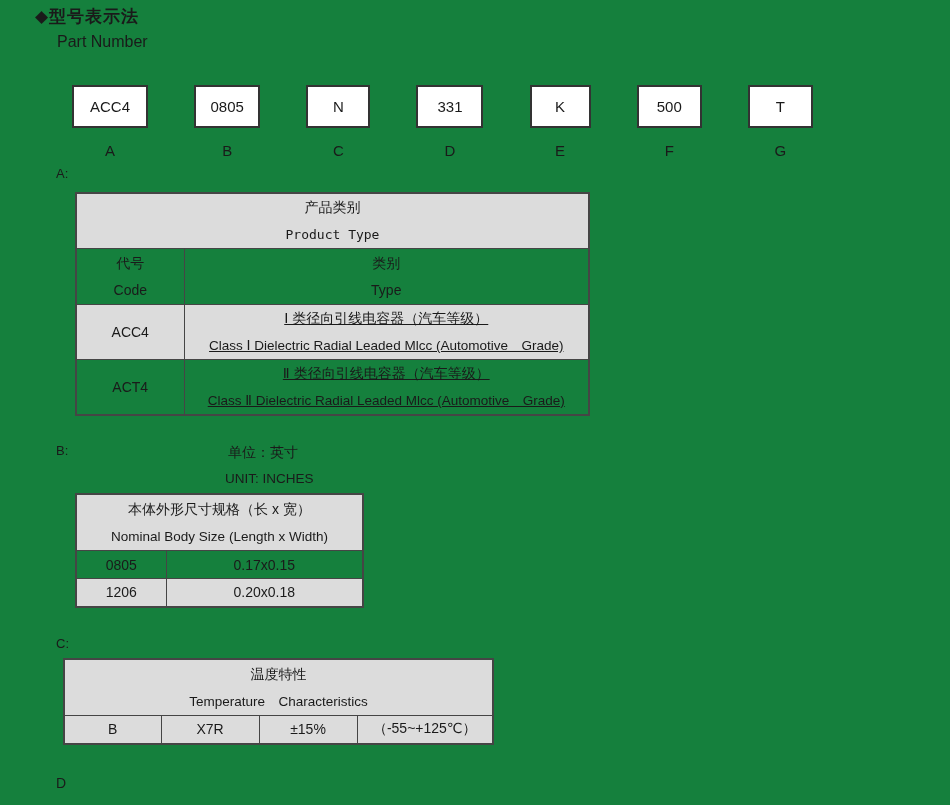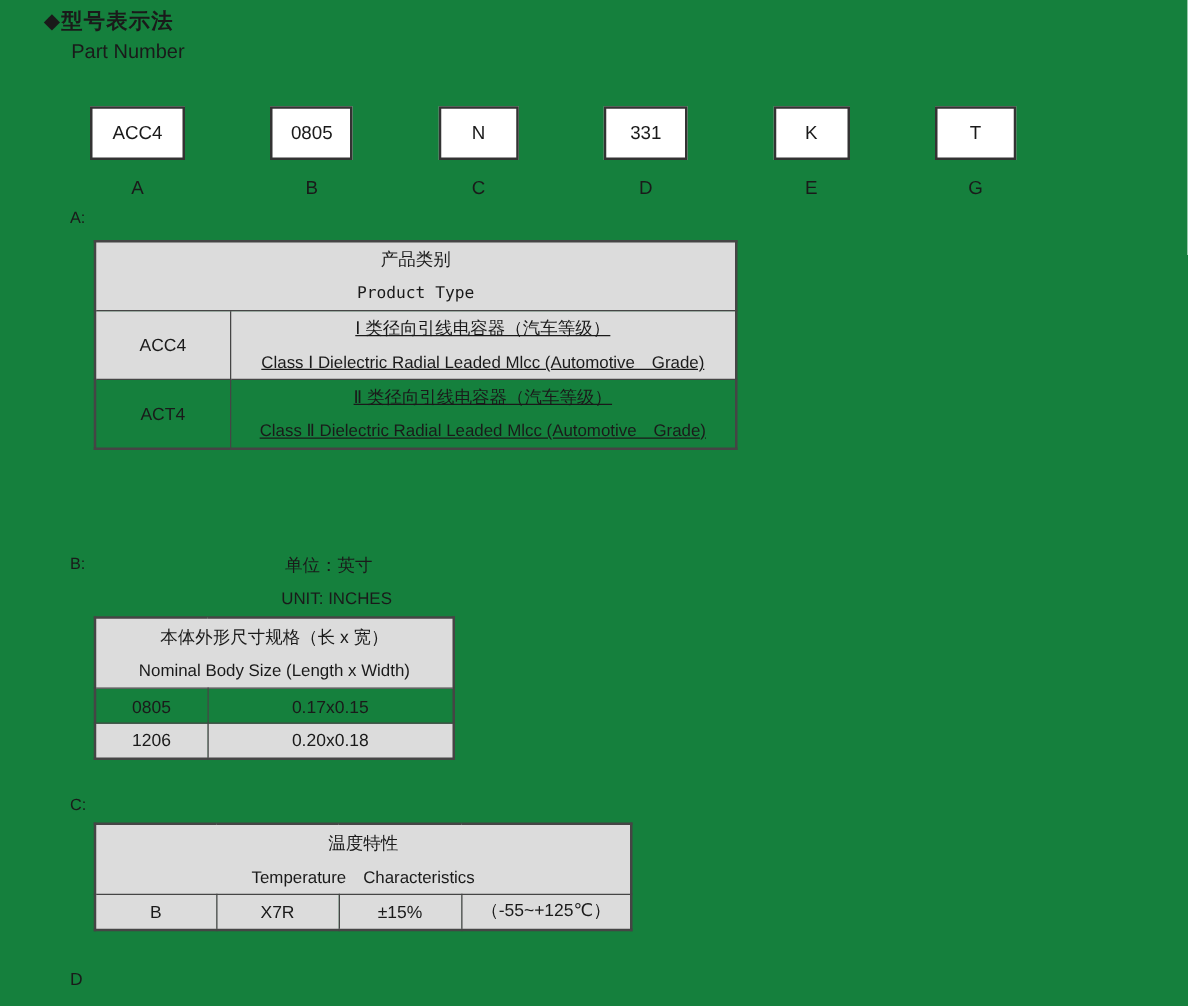--- a/index.html
+++ b/index.html
@@ -65,21 +65,21 @@
   .l28 { line-height: 28px; }
   .en { font-size: 13.5px; }
   .mono { font-family: "DejaVu Sans Mono", monospace; font-size: 13px; }
   .cell-left { text-align: left; padding-left: 10px; text-decoration: underline; }
   .h54 td { height: 54px; }
   .h56 td { height: 56px; }
   .h55 td { height: 55px; }
   .h28 td { height: 28px; }
   .tbl-a { left: 75px; top: 192px; width: 515px; }
   .tbl-b { left: 75px; top: 493px; width: 289px; }
-  .tbl-c { left: 75px; top: 658px; width: 431px; }
+  .tbl-c { left: 63px; top: 658px; width: 431px; }
 </style>
 </head>
 <body>
 
 <div id="page">
 
   <div class="title-zh">◆型号表示法</div>
   <div class="title-en">Part Number</div>
 
   <div class="boxes">
@@ -95,39 +95,53 @@
       <div class="pbox w3">N</div>
       <div class="pletter">C</div>
     </div>
     <div class="pcol">
       <div class="pbox w4">331</div>
       <div class="pletter">D</div>
     </div>
     <div class="pcol">
       <div class="pbox w5">K</div>
       <div class="pletter">E</div>
+    </div>
+    <div class="pcol">
+      <div class="pbox w6">500</div>
+      <div class="pletter">F</div>
     </div>
     <div class="pcol">
       <div class="pbox w7">T</div>
       <div class="pletter">G</div>
     </div>
   </div>
 
   <div class="sec-label label-a">A:</div>
 
   <table class="tbl tbl-a">
     <colgroup>
         <col style="width:108px">
         <col>
       </colgroup>
     <tbody>
       <tr class="h54">
         <td colspan="2" class="shaded">
           <div class="l27">产品类别</div>
           <div class="l27 mono">Product Type</div>
+        </td>
+      </tr>
+      <tr class="h56">
+        <td>
+          <div class="l27">代号</div>
+          <div class="l27">Code</div>
+        </td>
+        <td>
+          <div class="l27">类别</div>
+          <div class="l27">Type</div>
         </td>
       </tr>
       <tr class="h55 shaded">
         <td>ACC4</td>
         <td class="cell-left">
           <div class="l27">Ⅰ 类径向引线电容器（汽车等级）</div>
           <div class="l27 en">Class Ⅰ Dielectric Radial Leaded Mlcc (Automotive　Grade)</div>
         </td>
       </tr>
       <tr class="h55">

